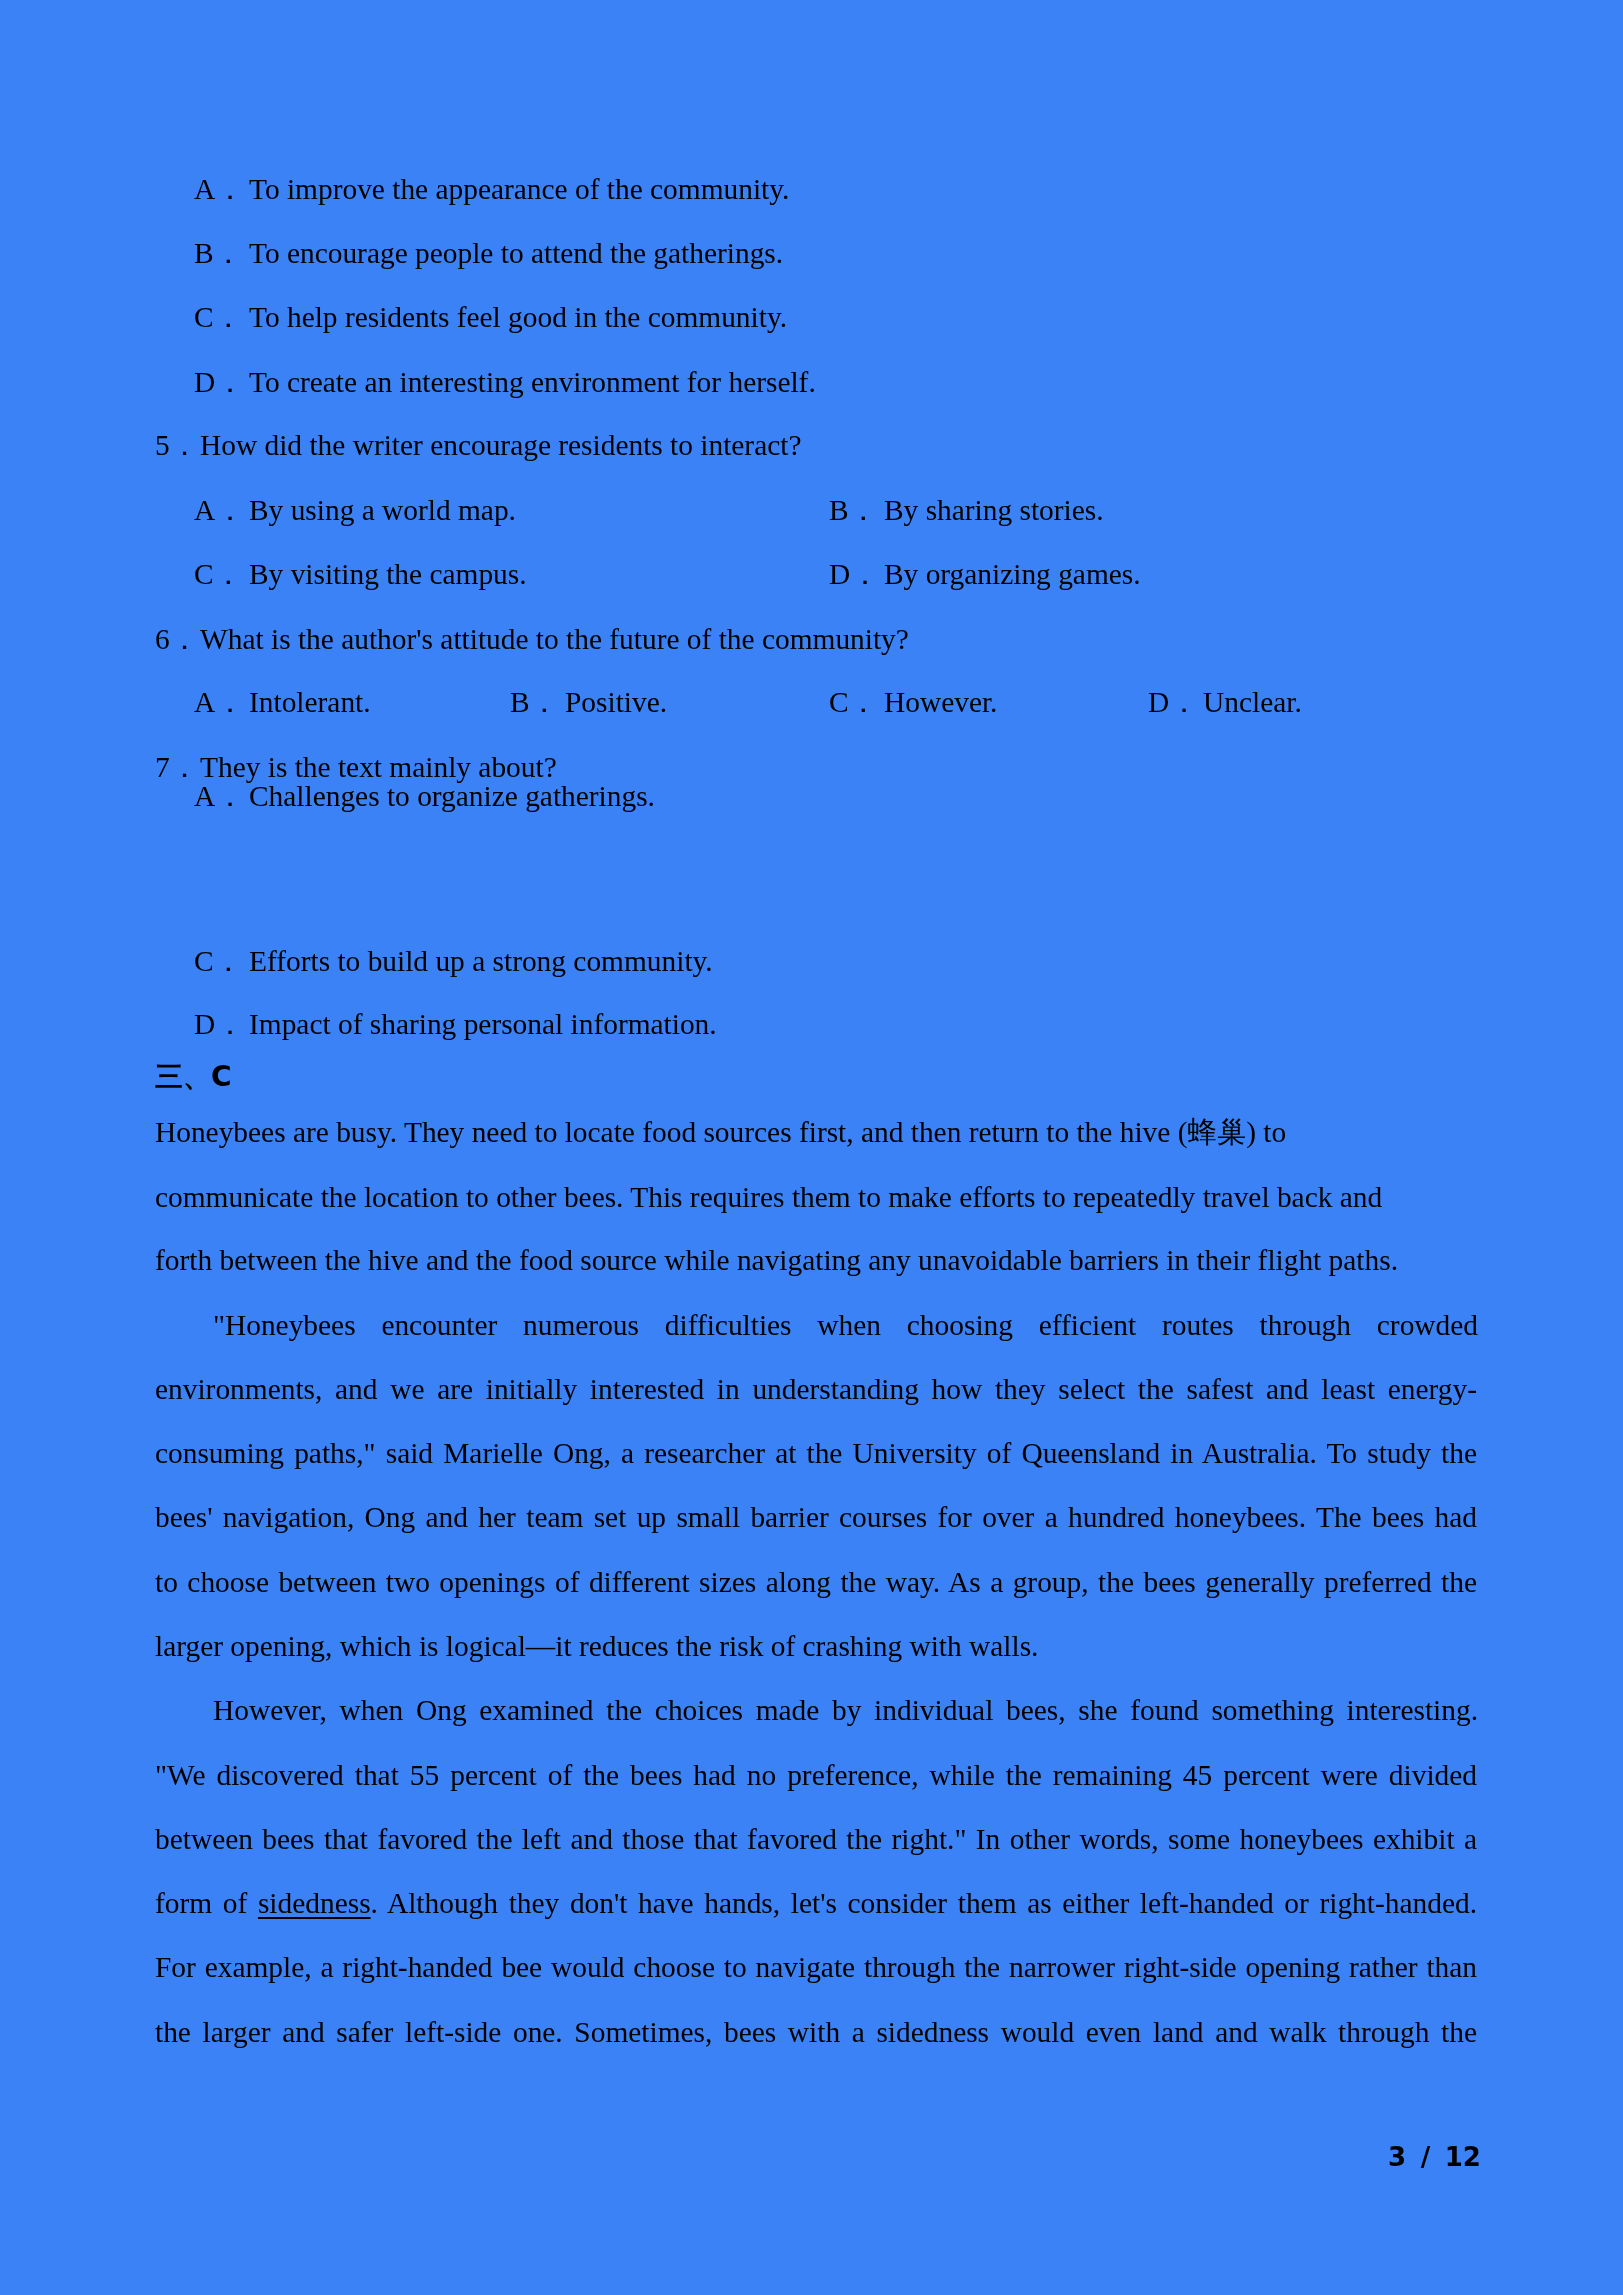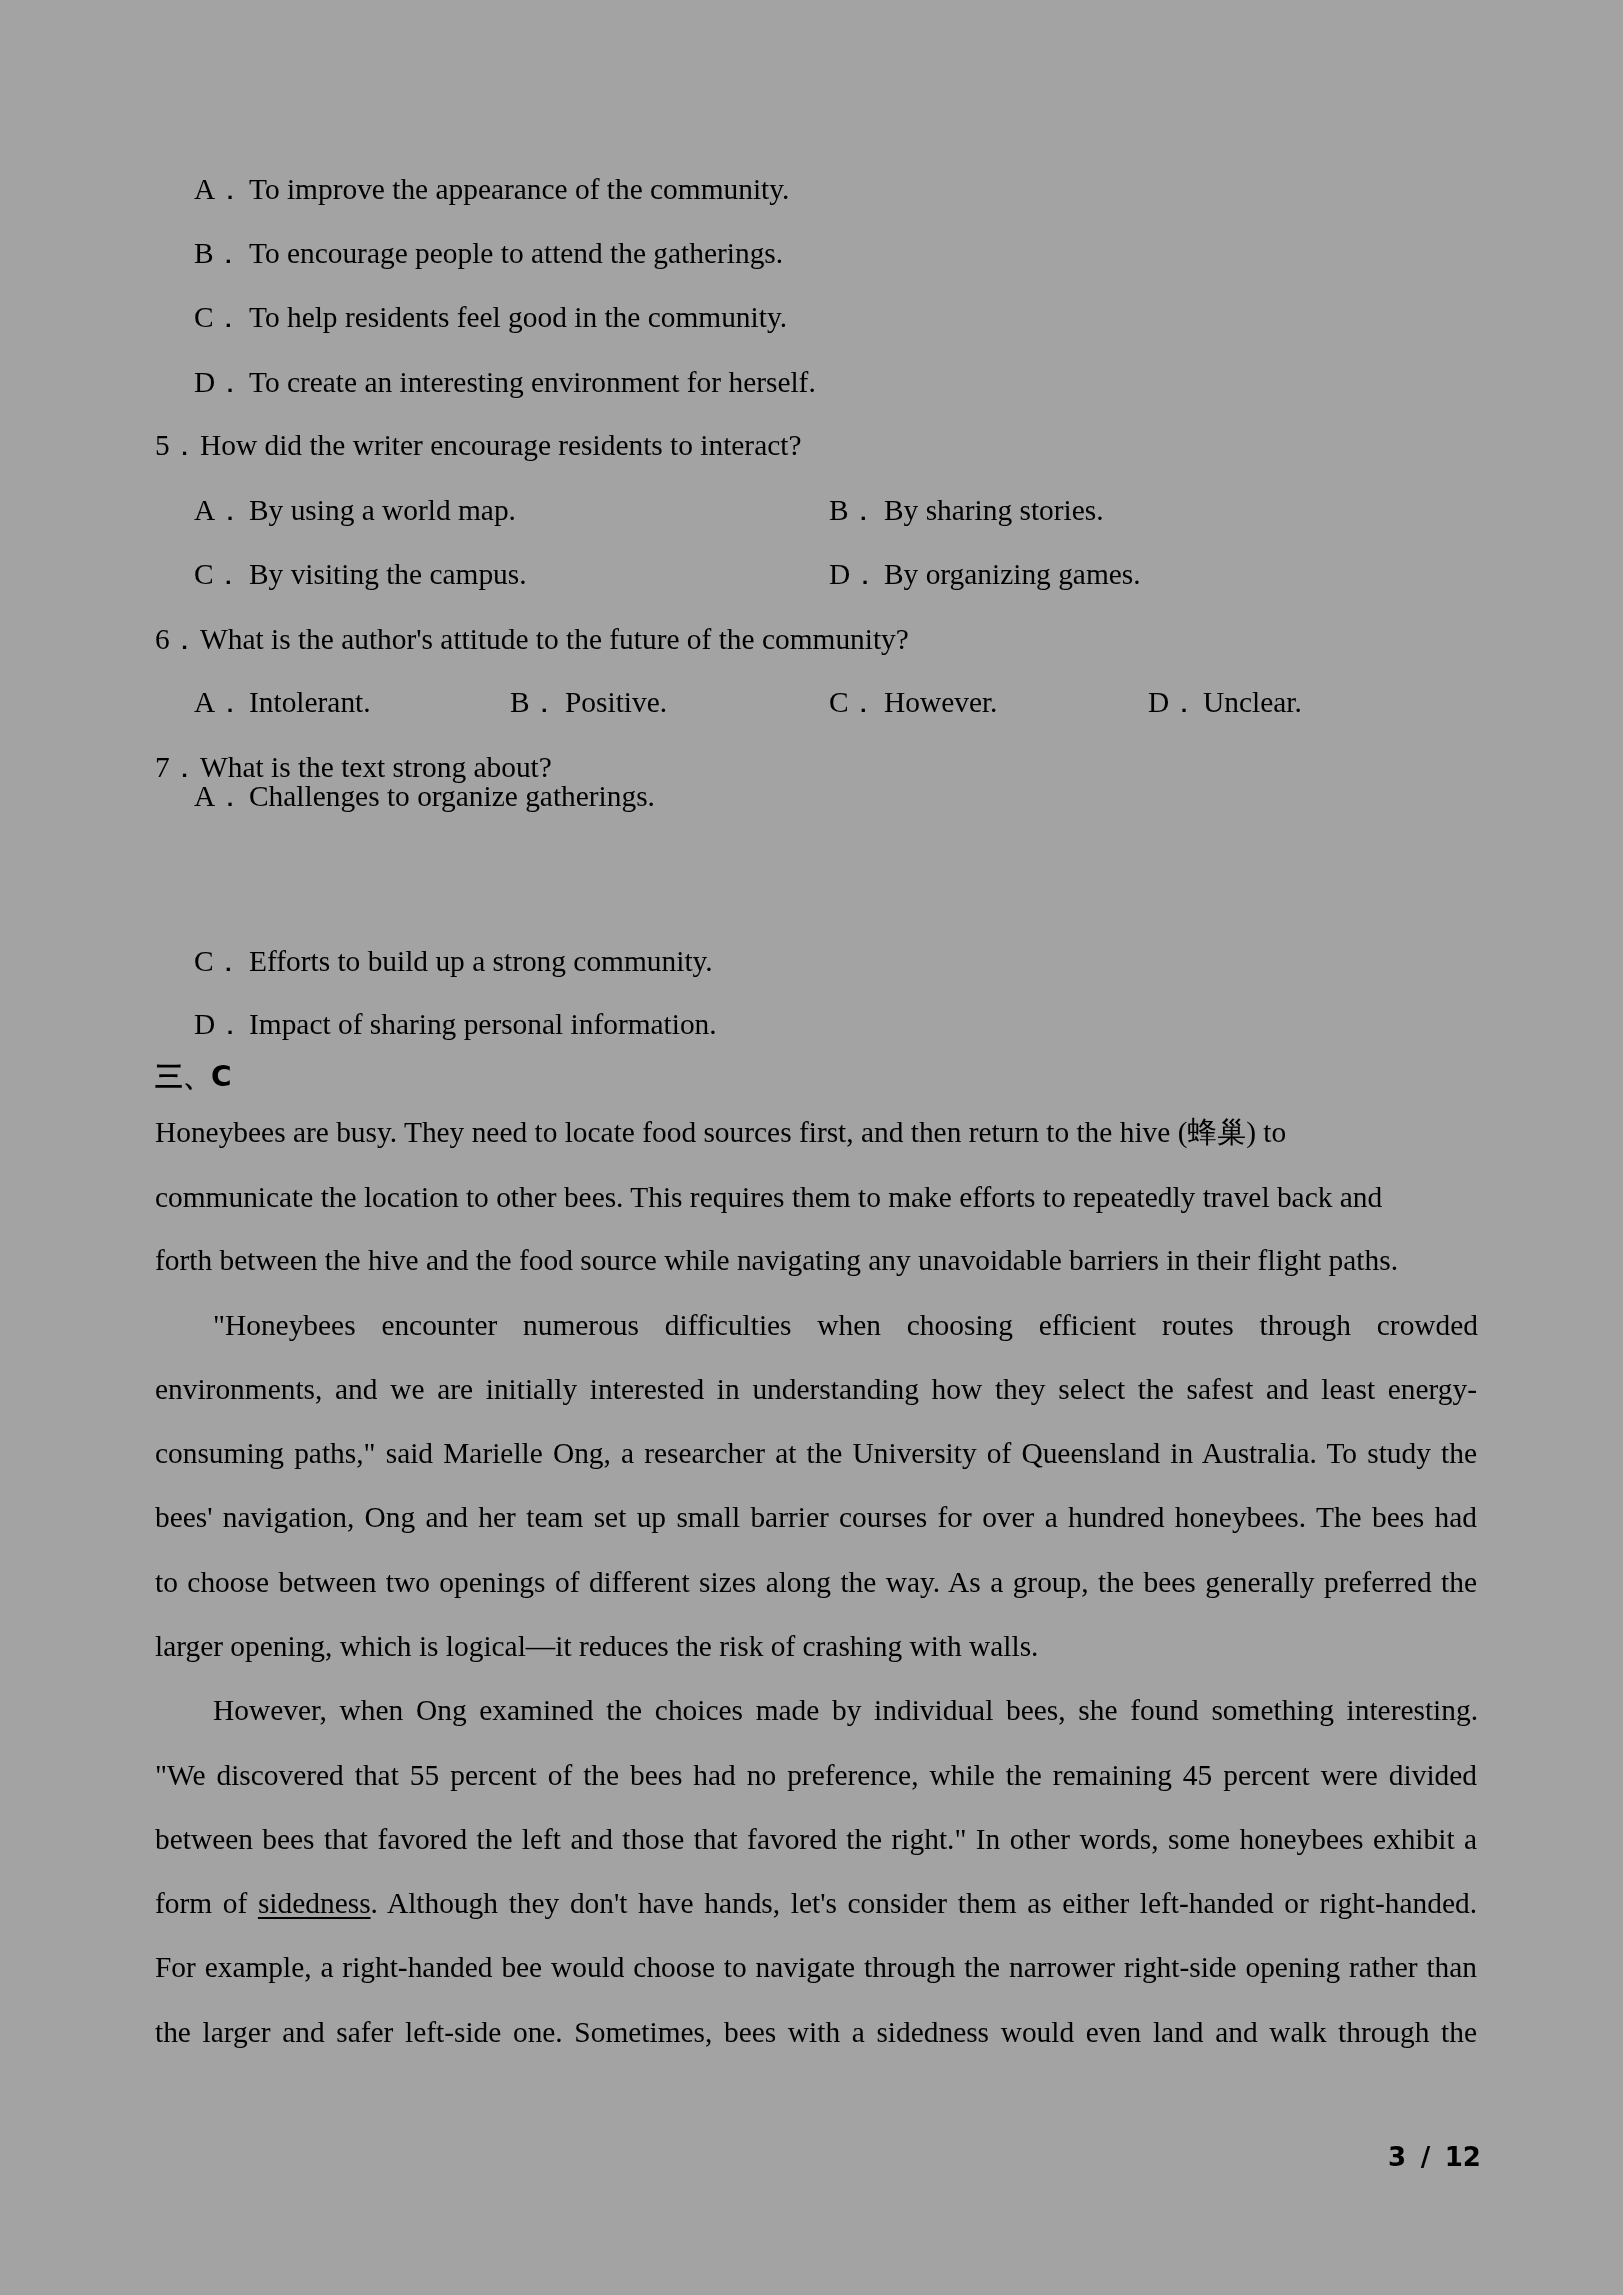--- a/index.html
+++ b/index.html
@@ -1,19 +1,19 @@
 <!DOCTYPE html>
 <html style="font-size:8.7px"><head>
 <meta charset="utf-8">
 <style>
   html, body { margin: 0; padding: 0; background: #ffffff; }
   body { width: 1623px; height: 2295px; position: relative; overflow: hidden; }
   .page {
     position: absolute; left: 0; top: 0; width: 1623px; height: 2295px;
-    background: #a3a3a3; color: #000000;
+    background: #3b82f6; color: #000000;
     font-family: "Liberation Serif", "DejaVu Serif", serif;
     font-size: 29.4px;
   }
   .line {
     position: absolute; white-space: nowrap; line-height: 38px; height: 38px;
   }
   .opt-label { display: inline-block; width: 55px; }
   .q-label { display: inline-block; width: 45px; }
   .justify {
     position: absolute; left: 155px; width: 1322px; line-height: 38px; height: 38px;
@@ -75,21 +75,21 @@
     <span class="opt-label">B．</span><span>Positive.</span>
   </div>
   <div class="line" style="left:829px; top:683px;">
     <span class="opt-label">C．</span><span>However.</span>
   </div>
   <div class="line" style="left:1148px; top:683px;">
     <span class="opt-label">D．</span><span>Unclear.</span>
   </div>
 
   <div class="line" style="left:155px; top:748px;">
-    <span class="q-label">7．</span><span>What is the text strong about?</span>
+    <span class="q-label">7．</span><span>They is the text mainly about?</span>
   </div>
   <div class="line" style="left:194px; top:777px;">
     <span class="opt-label">A．</span><span>Challenges to organize gatherings.</span>
   </div>
   <div class="line" style="left:194px; top:942px;">
     <span class="opt-label">C．</span><span>Efforts to build up a strong community.</span>
   </div>
   <div class="line" style="left:194px; top:1005px;">
     <span class="opt-label">D．</span><span>Impact of sharing personal information.</span>
   </div>

